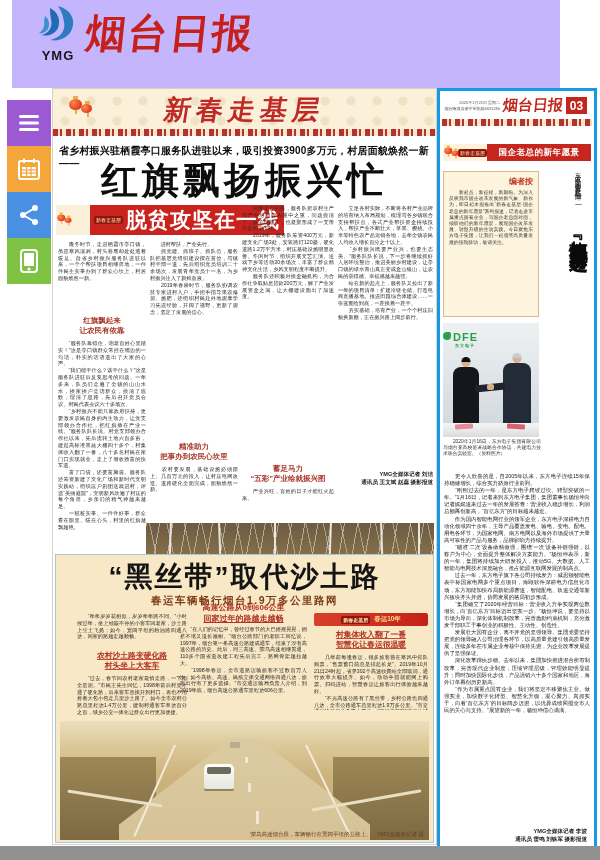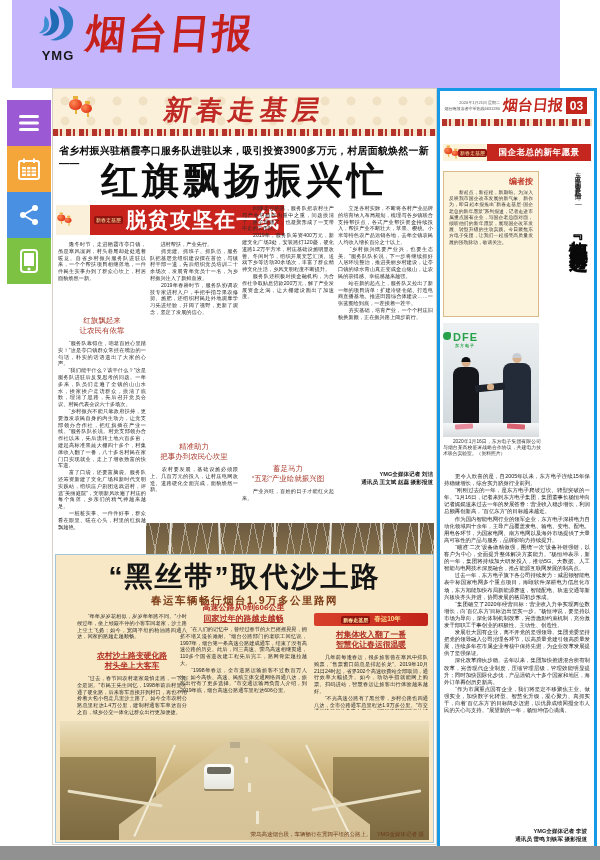--- a/index.html
+++ b/index.html
@@ -32,21 +32,21 @@
              color:#0d0d0d;letter-spacing:4px;}
 
   .sec-banner{position:absolute;left:3px;top:116px;width:196px;height:30px;display:flex;}
   .sec-lant{width:40px;background:#fbf1da;display:flex;align-items:center;justify-content:center;}
   .sec-red{flex:1;background:#c8231c;display:flex;align-items:center;gap:3px;padding:0 4px;}
   .mini-badge{font-size:5px;color:#ffe1a0;background:#8f1410;padding:1px 2px;border-radius:2px;white-space:nowrap;}
   .sec-title{font-size:21px;font-weight:900;color:#fff;letter-spacing:1px;white-space:nowrap;}
 
   .t{white-space:pre-line;text-align:justify;overflow:hidden;}
   .smalltext{font-size:5.2px;line-height:6.8px;color:#2b2b2b;}
-  .subhead{color:#a8392a;font-weight:400;text-align:center;font-size:7.5px;line-height:9.5px;margin:5px 0;white-space:pre-line;}
+  .subhead{color:#a8392a;font-weight:700;text-align:center;font-size:7.5px;line-height:9.5px;margin:5px 0;white-space:pre-line;}
   .colA{position:absolute;left:5px;top:152px;width:88px;height:392px;}
   .colB{position:absolute;left:97px;top:152px;width:88px;height:278px;}
   .colC{position:absolute;left:189px;top:116px;width:92px;height:314px;}
   .colD{position:absolute;left:285px;top:116px;width:95px;height:314px;}
   .credit{font-size:5.6px;line-height:7.5px;color:#222;text-align:right;font-weight:700;white-space:pre-line;margin-top:4px;}
 
   
   .photo1{position:absolute;left:93px;top:434px;width:288px;height:110px;overflow:hidden;
           background:linear-gradient(180deg,#6d5b42 0%,#857049 30%,#a08653 60%,#b49a68 100%);}
   .photo1 .mesh{position:absolute;left:0;top:0;width:100%;height:62%;

